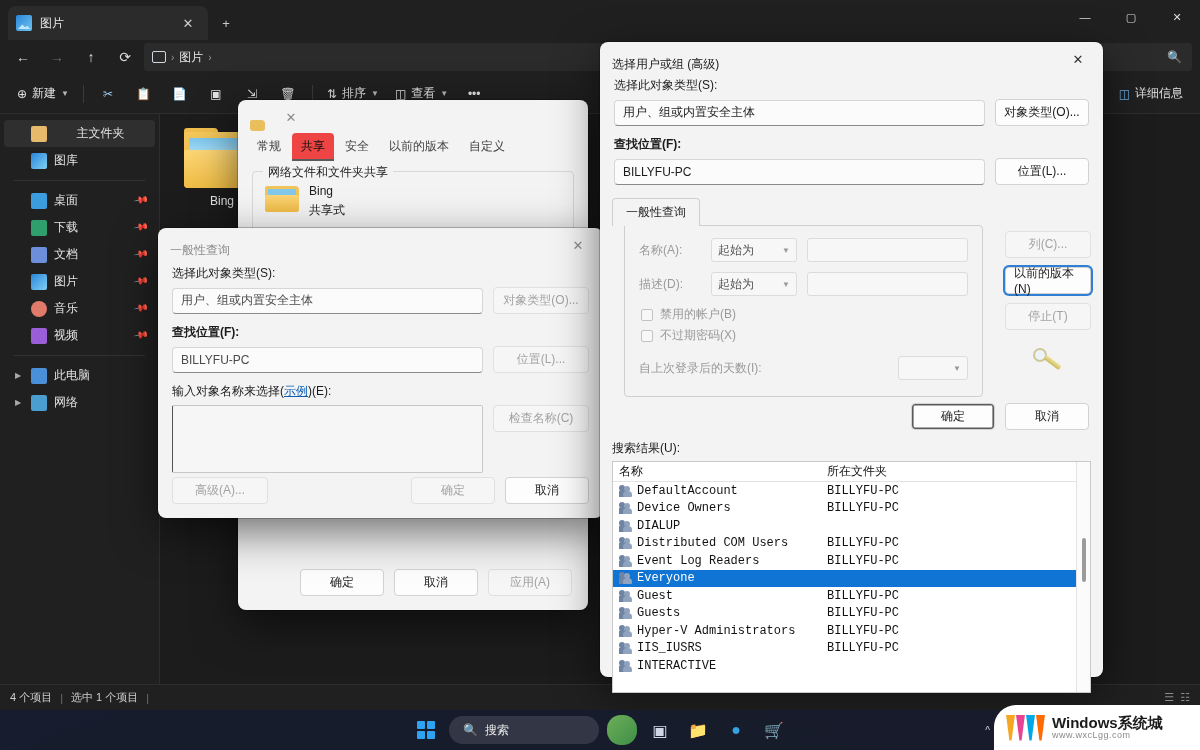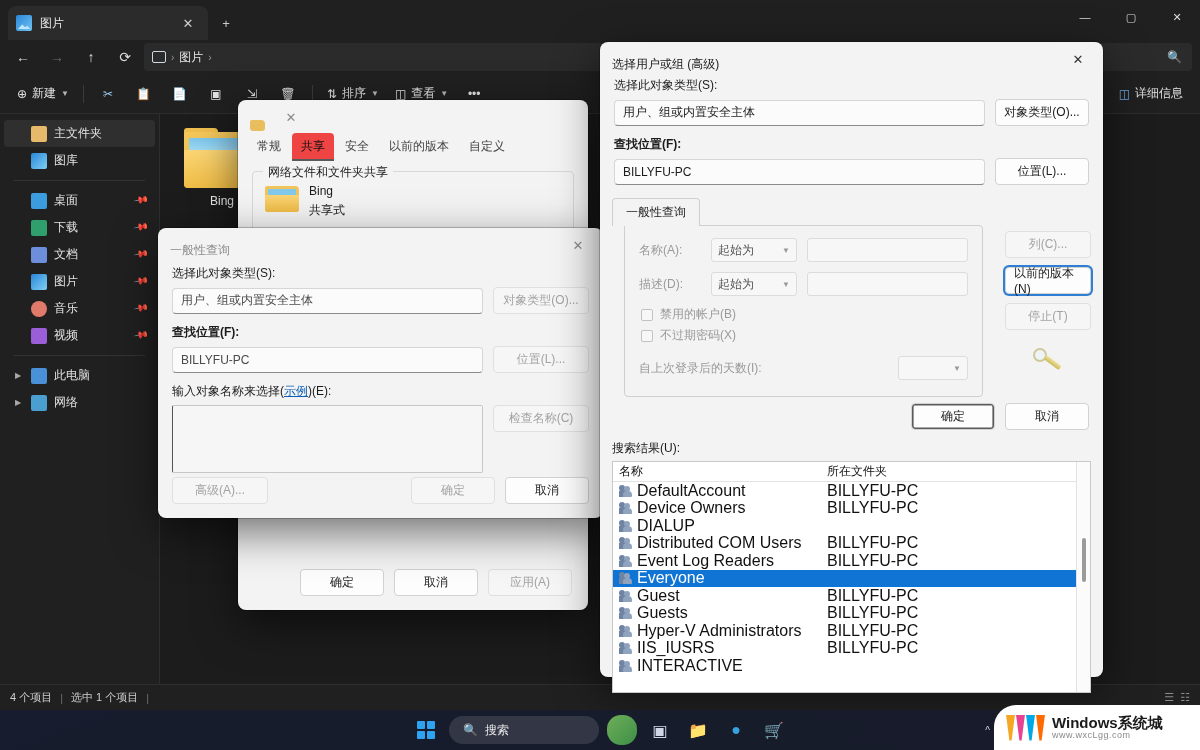--- a/index.html
+++ b/index.html
@@ -95,21 +95,21 @@
   
   .body { flex: 1; display: flex; min-height: 0; }
   .sidebar {
     width: 160px; background: #202020; border-right: 1px solid #2e2e2e;
     padding: 6px 4px; font-size: 12px; overflow: hidden;
   }
   .sb-item {
     height: 27px; display: flex; align-items: center; gap: 7px;
     padding: 0 8px; border-radius: 4px; color: #e4e4e4; position: relative;
   }
-  .sb-item.sel { background: #2f2f2f; }
+  .sb-item.sel { background: #2f2f2f; text-align: center; }
   .sb-chev { width: 12px; text-align: center; font-size: 8px; color: #a8a8a8; flex: 0 0 12px;}
   .sb-ico { width: 16px; height: 16px; border-radius: 2px; flex: 0 0 16px; }
   .sb-label { flex: 1; white-space: nowrap; overflow: hidden; }
   .pin { font-size: 10px; color: #8e8e8e; transform: rotate(35deg); }
   .sb-div { height: 1px; background: #333; margin: 6px 10px; }
 
   .content { flex: 1; background: #1c1c1c; padding: 14px; position: relative; }
   .fileitem { width: 96px; text-align: center; }
   .folder {
     width: 76px; height: 60px; margin: 0 auto; position: relative;
@@ -237,22 +237,22 @@
   .results {
     margin: 4px 12px 0; background: #fff; border: 1px solid #c9c9c9;
     height: 232px; overflow: hidden; position: relative;
   }
   .res-head {
     display: flex; height: 20px; align-items: center; font-size: 12px;
     color: #111; border-bottom: 1px solid #e2e2e2; padding-left: 6px;
   }
   .res-head .c1 { width: 208px; }
   .res-row {
-    display: flex; height: 17.5px; align-items: center; font-size: 16px;
-    color: #111; padding-left: 6px;
+    display: flex; height: 17.5px; align-items: center; font-size: 12px;
+    color: #111; padding-left: 6px; font-family: Liberation Mono, monospace;
   }
   .res-row.sel { background: #0f74d4; color: #fff; }
   .res-row .c1 { width: 208px; display: flex; align-items: center; gap: 5px; overflow: hidden; white-space: nowrap;}
   .res-row .c2 { color: #111; }
   .res-row.sel .c2 { color: #fff; }
   .ugicon { width: 13px; height: 12px; position: relative; flex: 0 0 13px; }
   .ugicon i {
     position: absolute; display: block; border-radius: 50%;
     background: #6f84a3;
   }

